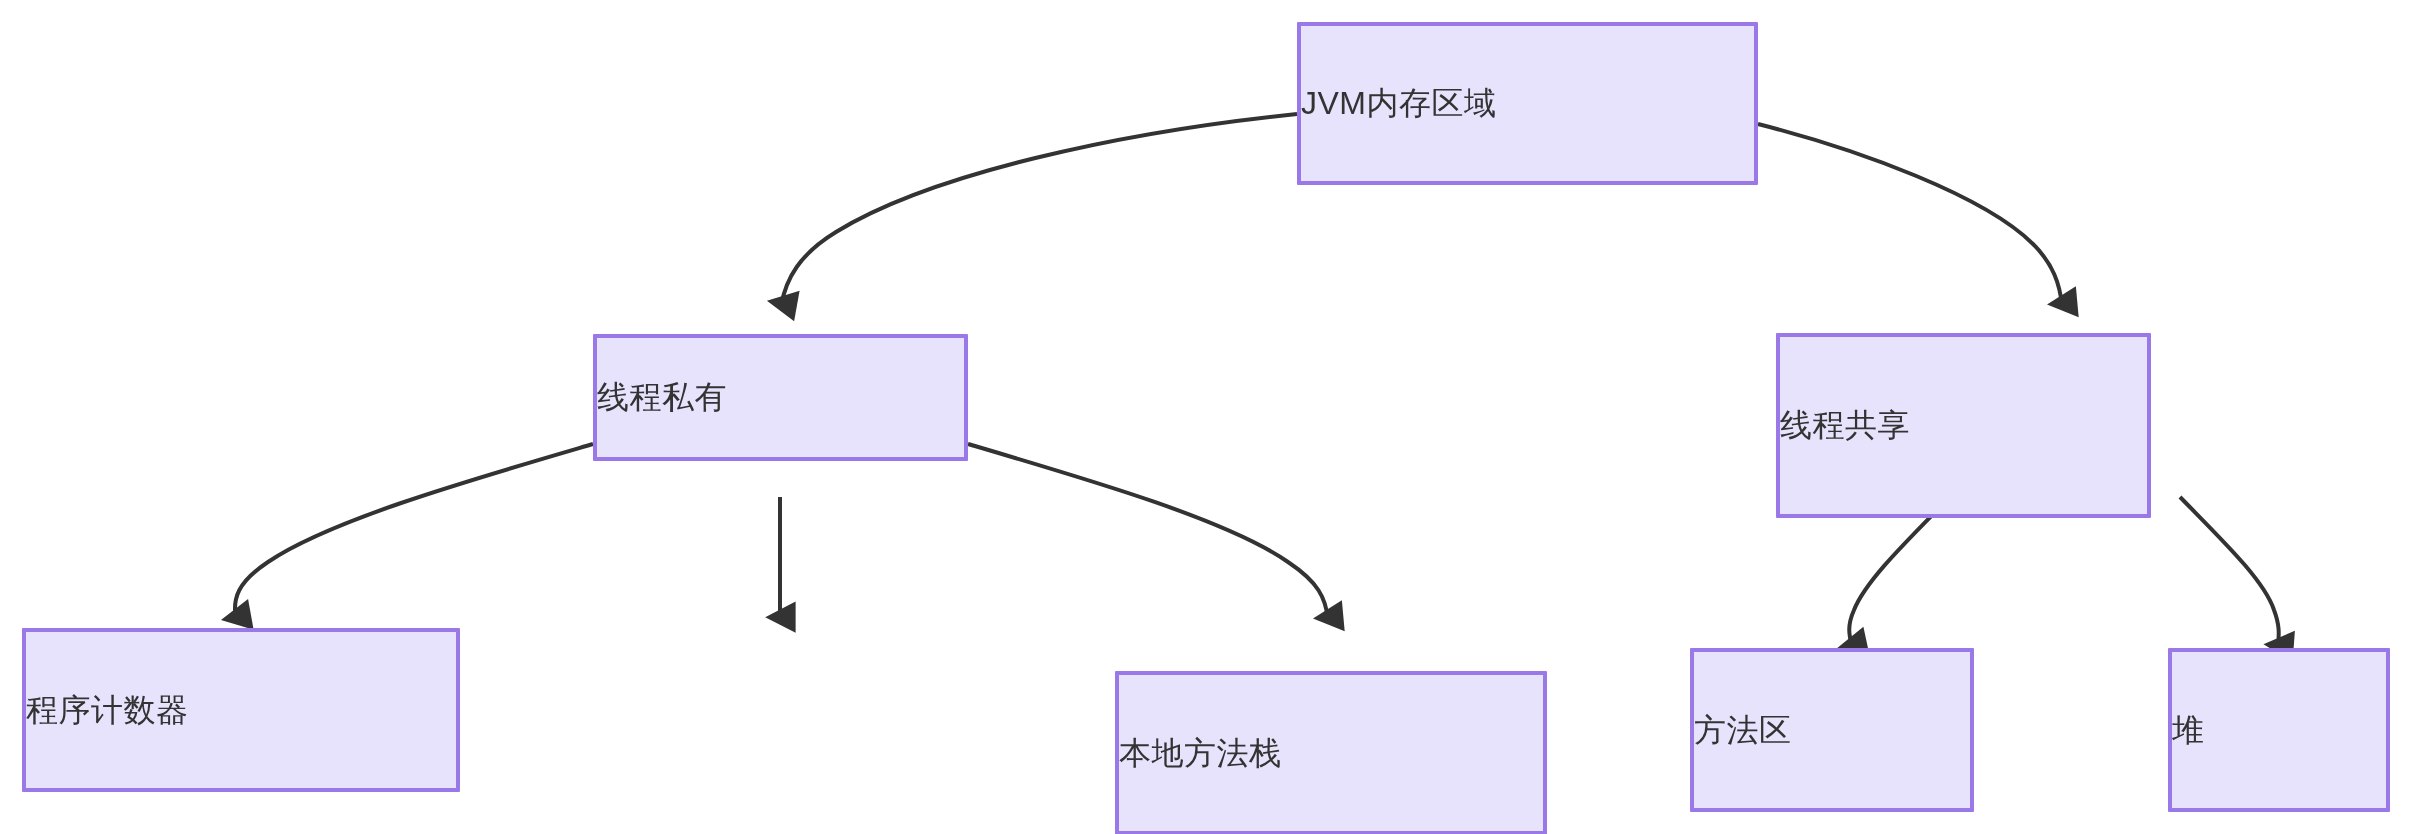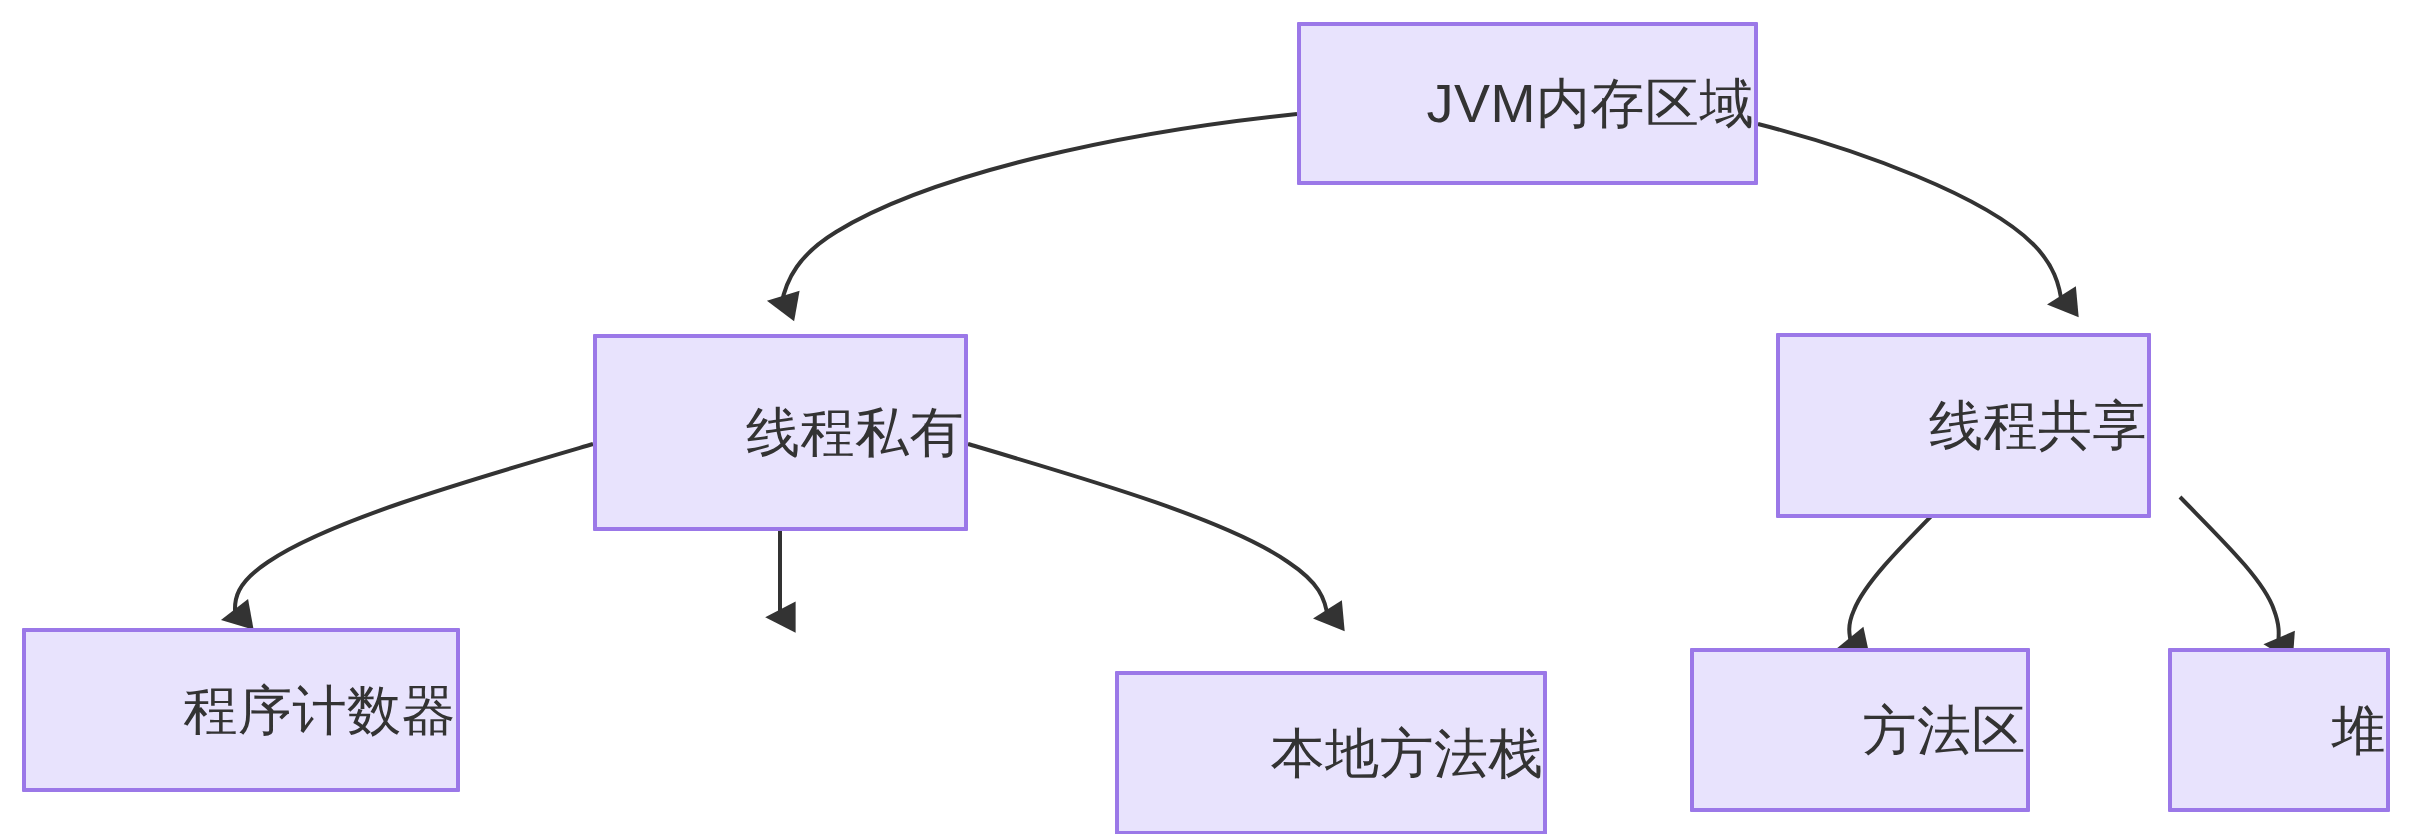--- a/index.html
+++ b/index.html
@@ -33,23 +33,23 @@
     stroke-linecap: butt;
   }
   .node {
     position: absolute;
     box-sizing: border-box;
     background: #e8e3fd;
     border: 4px solid #9b78e8;
     border-radius: 1px;
     display: flex;
     align-items: center;
-    justify-content: flex-end;
+    justify-content: flex-start;
     color: #333333;
-    font-size: 54px;
+    font-size: 32px;
     font-weight: 400;
     line-height: 1.2;
     letter-spacing: 0.5px;
     white-space: nowrap;
     user-select: none;
   }
   .node-label {
     display: block;
     text-align: center;
   }
@@ -78,38 +78,38 @@
 
     <path class="edge-path" marker-end="url(#arrowhead)" d="M 1950,497 C 1908,540 1866,580 1854,610 C 1847,626 1849,634 1852,648"></path>
 
     <path class="edge-path" marker-end="url(#arrowhead)" d="M 2180,497 C 2222,540 2264,580 2274,610 C 2280,626 2279,634 2278,648"></path>
   </svg>
 
   <div class="node" style="left:1297px; top:22px; width:461px; height:163px;">
     <span class="node-label">JVM内存区域</span>
   </div>
 
-  <div class="node" style="left:593px; top:334px; width:375px; height:197px;">
+  <div class="node" style="left:593px; top:334px; width:375px; height:127px;">
     <span class="node-label">线程私有</span>
   </div>
 
   <div class="node" style="left:1776px; top:333px; width:375px; height:185px;">
     <span class="node-label">线程共享</span>
   </div>
 
   <div class="node" style="left:22px; top:628px; width:438px; height:164px;">
     <span class="node-label">程序计数器</span>
   </div>
 
 
   <div class="node" style="left:1115px; top:648px; width:432px; height:164px;margin-top:23px;">
     <span class="node-label">本地方法栈</span>
   </div>
 
-  <div class="node" style="left:1690px; top:648px; width:340px; height:164px;">
+  <div class="node" style="left:1690px; top:648px; width:284px; height:164px;">
     <span class="node-label">方法区</span>
   </div>
 
   <div class="node" style="left:2168px; top:648px; width:222px; height:164px;">
     <span class="node-label">堆</span>
   </div>
 
 </div>
 
 </body></html>

